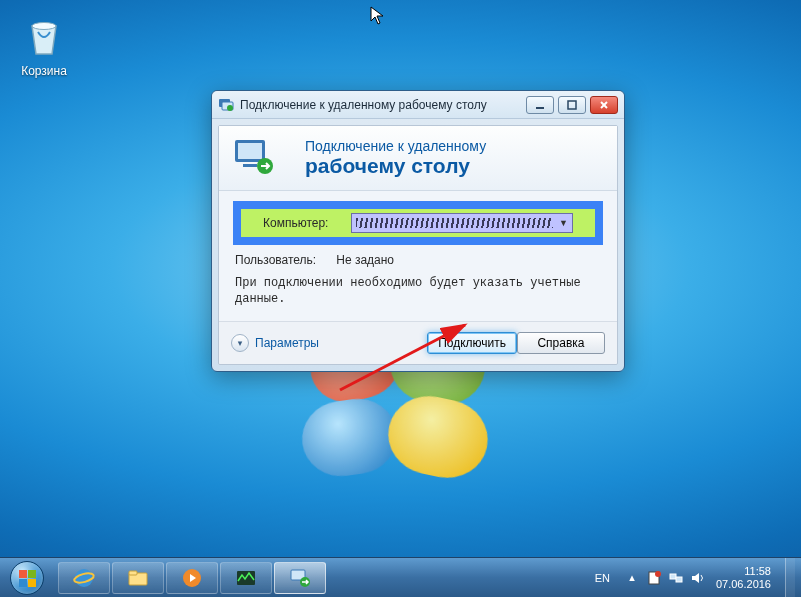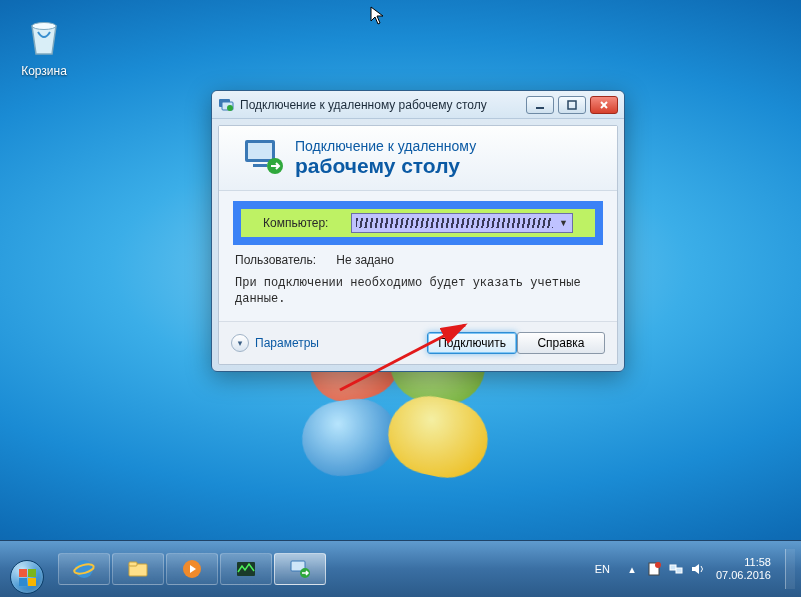--- a/index.html
+++ b/index.html
@@ -64,22 +64,22 @@
     display: flex; align-items: center; justify-content: center;
     font-size: 10px; cursor: pointer;
   }
   .winbtn.close { background: linear-gradient(#f48a7d, #d6402c); border-color: #a02a1c; color: #fff; }
 
   .dialog-inner {
     margin: 6px; border: 1px solid #b8c6d6; background: #f1f5fa;
     border-radius: 2px;
   }
   .banner {
-    display: flex; align-items: center; gap: 8px;
-    padding: 10px 24px;
+    display: flex; align-items: center; gap: 28px;
+    padding: 10px 14px;
     background: linear-gradient(#fdfefe, #eaf1f8);
     border-bottom: 1px solid #d0dae5;
   }
   .banner-icon { width: 44px; height: 44px; position: relative; }
   .banner-text h1 { font-size: 14px; font-weight: 400; color: #0b5aa4; }
   .banner-text h2 { font-size: 21px; font-weight: 700; color: #0b5aa4; }
 
   .body { padding: 10px 14px 0; font-size: 12px; color: #2a2a2a; }
   .highlight-row {
     border: 8px solid #3b82f6; padding: 4px 22px;
@@ -123,24 +123,24 @@
     border: 1px solid #2d8dd4;
     box-shadow: 0 0 0 1px #7cc5f5 inset, 0 0 6px rgba(60,160,230,.6);
     background: linear-gradient(#f4fbff,#d6ecfb);
   }
 
   
   .red-arrow { position: absolute; left: 335px; top: 320px; z-index: 20; }
 
   
   .taskbar {
-    position: absolute; left: 0; bottom: 0; width: 100%; height: 57px;
+    position: absolute; left: 0; bottom: 0; width: 100%; height: 40px;
     background: linear-gradient(#5f9bcf, #3a6fa3 50%, #2b5a89);
     border-top: 1px solid #1f4267;
-    display: flex; align-items: flex-end;
+    display: flex; align-items: flex-start;
     z-index: 30;
   }
   .start {
     width: 54px; height: 40px; display: flex; align-items: center; justify-content: center;
     cursor: pointer;
   }
   .orb {
     width: 34px; height: 34px; border-radius: 50%;
     background: radial-gradient(circle at 35% 30%, #cfeeff, #3a90d0 55%, #0d4f86);
     border: 1px solid #0d3f6a; position: relative;

